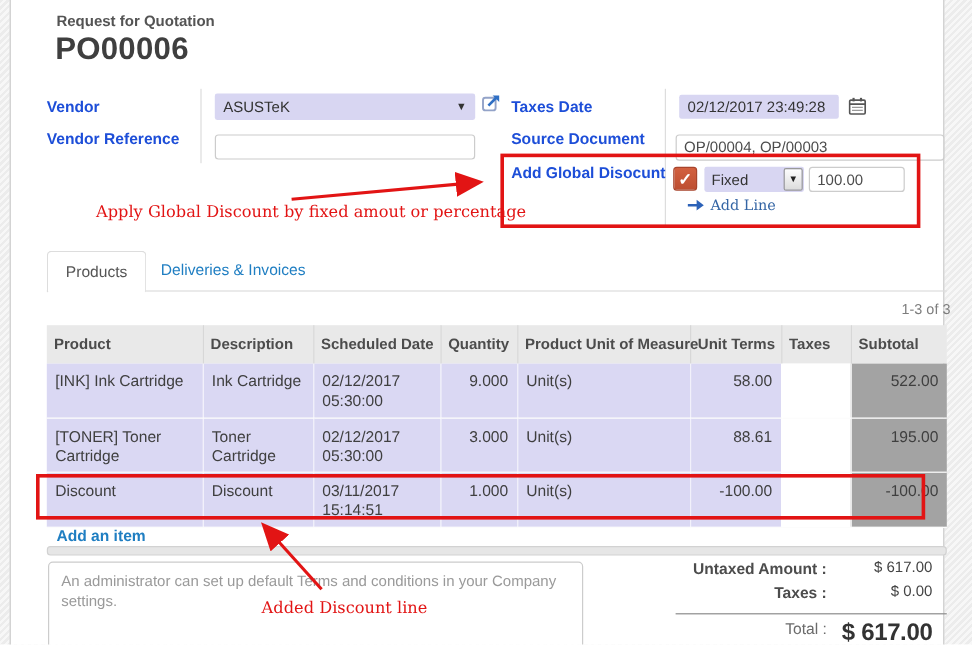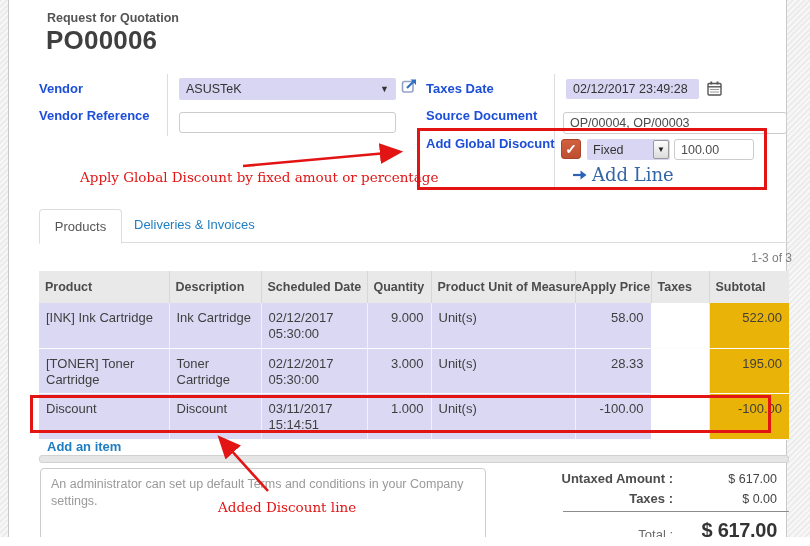--- a/index.html
+++ b/index.html
@@ -33,21 +33,21 @@
     background:linear-gradient(#d2603f,#bd4e31); display:flex; align-items:center; justify-content:center;
   }
   .checkbox .chk { color:#fff; font-size:14px; font-weight:bold; line-height:1; }
   .mini-select { background:#d8d6f2; border-radius:2px; display:flex; align-items:center; font-size:12.5px; color:#333; }
   .mini-select .txt { padding-left:6px;text-align:right; }
   .dd-btn {
     margin-left:auto; width:16px; height:19px; margin-right:1px; border:1px solid #999; border-radius:2px;
     background:linear-gradient(#fdfdfd,#dcdcdc); display:flex; align-items:center; justify-content:center;
     font-size:8px; color:#222;
   }
-  .add-line { display:flex; align-items:center; gap:5px; font-family:"DejaVu Serif", serif; font-size:18px; color:#3465a4; cursor:pointer; }
+  .add-line { display:flex; align-items:center; gap:5px; font-family:"DejaVu Serif", serif; font-size:12px; color:#3465a4; cursor:pointer; }
   .red-note { font-family:"DejaVu Serif", serif; font-size:13.5px; color:#e21414; z-index:45; }
   .red-box { border:3px solid #e21414; z-index:40; pointer-events:none; }
   .tabs-underline { left:30px; top:209px; width:750px; height:34px; border-bottom:1px solid #ddd; }
   .tab-active {
     left:30px; top:209px; width:83px; height:35px; background:#fff; z-index:2;
     border:1px solid #ddd; border-bottom:1px solid #fff; border-radius:4px 4px 0 0;
     display:flex; align-items:center; justify-content:center; font-size:13px; color:#555; cursor:pointer;
   }
   .tab-inactive { left:125px; top:217px; font-size:13px; color:#1f7ec2; cursor:pointer; }
   .pager { left:600px; top:251px; width:183px; text-align:right; font-size:12px; color:#7d7d7d; }
@@ -56,27 +56,27 @@
     background:#e9e9e9; font-size:12.5px; font-weight:bold; color:#4c4c4c; text-align:left;
     padding:9px 6px; border-right:1px solid #d7d7d7; vertical-align:middle; white-space:nowrap;
   }
   table.olist th:last-child { border-right:none; }
   table.olist td {
     font-size:13px; color:#3f3f3f; padding:7px 7px 5px; vertical-align:top; line-height:1.25;
     background:#dad8f3; border-right:1px solid rgba(255,255,255,.65); border-bottom:1px solid #fcfcfc;
   }
   table.olist td.num { text-align:right; }
   table.olist td.tax-cell { background:#fff; border-right:1px solid #e9e9e9; }
-  table.olist td.subtotal-cell { background:#eab308; border-right:none; }
+  table.olist td.subtotal-cell { background:#a3a3a3; border-right:none; }
   .add-item { left:38px; top:439px; font-size:13px; font-weight:bold; color:#1f7ec2; cursor:pointer; }
   .grey-bar { left:30px; top:455px; width:750px; height:8px; background:#e6e6e6; border:1px solid #d2d2d2; border-radius:3px; }
   .terms-box { left:31px; top:468px; width:446px; height:86px; border:1px solid #ccc; border-radius:4px; background:#fff; padding:7px 10px; }
   .terms-box .ph { font-size:12.5px; color:#9a9a9a; line-height:1.35; }
   .totals { left:480px; top:466px; width:300px; }
-  .t-row { display:flex; align-items:flex-end; height:20px;gap:16px; }
+  .t-row { display:flex; align-items:flex-start; height:20px; }
   .t-label { flex:1; text-align:right; font-size:13px; font-weight:bold; color:#4c4c4c; }
   .t-label.plain { font-weight:normal; color:#6b6b6b; }
   .t-value { width:100px; text-align:right; font-size:12.5px; color:#444; padding-right:12px; }
   .t-sep { margin:5px 0 4px 74px; border-top:1px solid #8c8c8c; }
   .t-total { height:26px; }
   .t-total .t-value { font-size:20px; font-weight:bold; color:#333; letter-spacing:-0.3px; }
   svg.overlay { position:absolute; left:0; top:0; z-index:50; pointer-events:none; }
 </style>
 </head>
 <body>
@@ -158,21 +158,21 @@
           <col style="width:58px">
           <col style="width:80px">
       </colgroup>
       <thead>
         <tr>
           <th>Product</th>
           <th>Description</th>
           <th>Scheduled Date</th>
           <th>Quantity</th>
           <th>Product Unit of Measure</th>
-          <th>Apply Price</th>
+          <th>Unit Terms</th>
           <th>Taxes</th>
           <th>Subtotal</th>
         </tr>
       </thead>
       <tbody>
         <tr>
           <td>[INK] Ink Cartridge</td>
           <td>Ink Cartridge</td>
           <td>02/12/2017 05:30:00</td>
           <td class="num">9.000</td>
@@ -180,21 +180,21 @@
           <td class="num">58.00</td>
           <td class="tax-cell"></td>
           <td class="num subtotal-cell">522.00</td>
         </tr>
         <tr>
           <td>[TONER] Toner Cartridge</td>
           <td>Toner Cartridge</td>
           <td>02/12/2017 05:30:00</td>
           <td class="num">3.000</td>
           <td>Unit(s)</td>
-          <td class="num">28.33</td>
+          <td class="num">88.61</td>
           <td class="tax-cell"></td>
           <td class="num subtotal-cell">195.00</td>
         </tr>
         <tr>
           <td>Discount</td>
           <td>Discount</td>
           <td>03/11/2017 15:14:51</td>
           <td class="num">1.000</td>
           <td>Unit(s)</td>
           <td class="num">-100.00</td>

